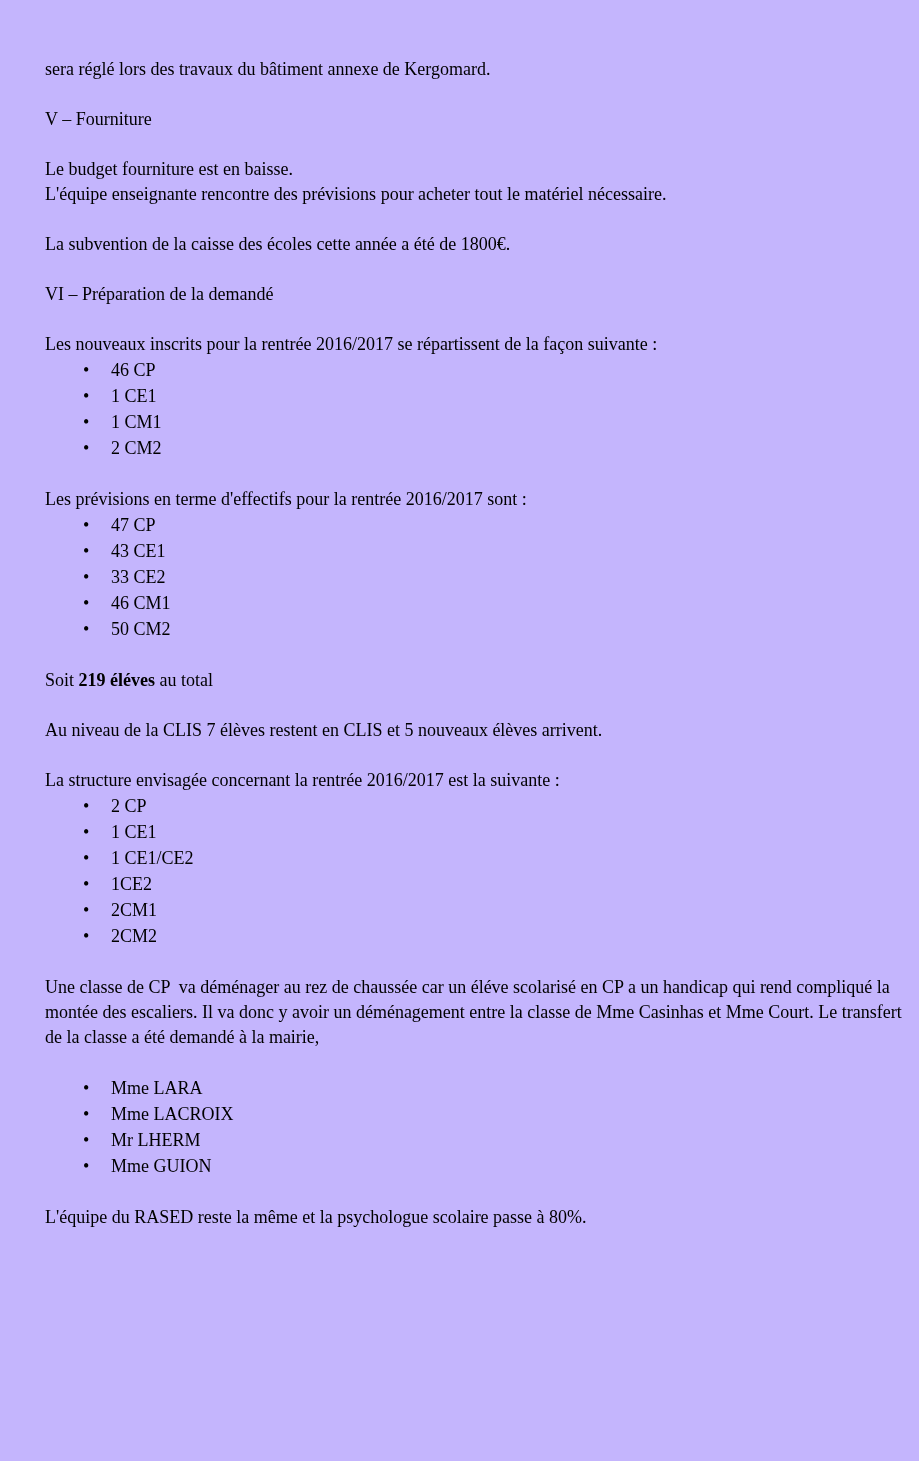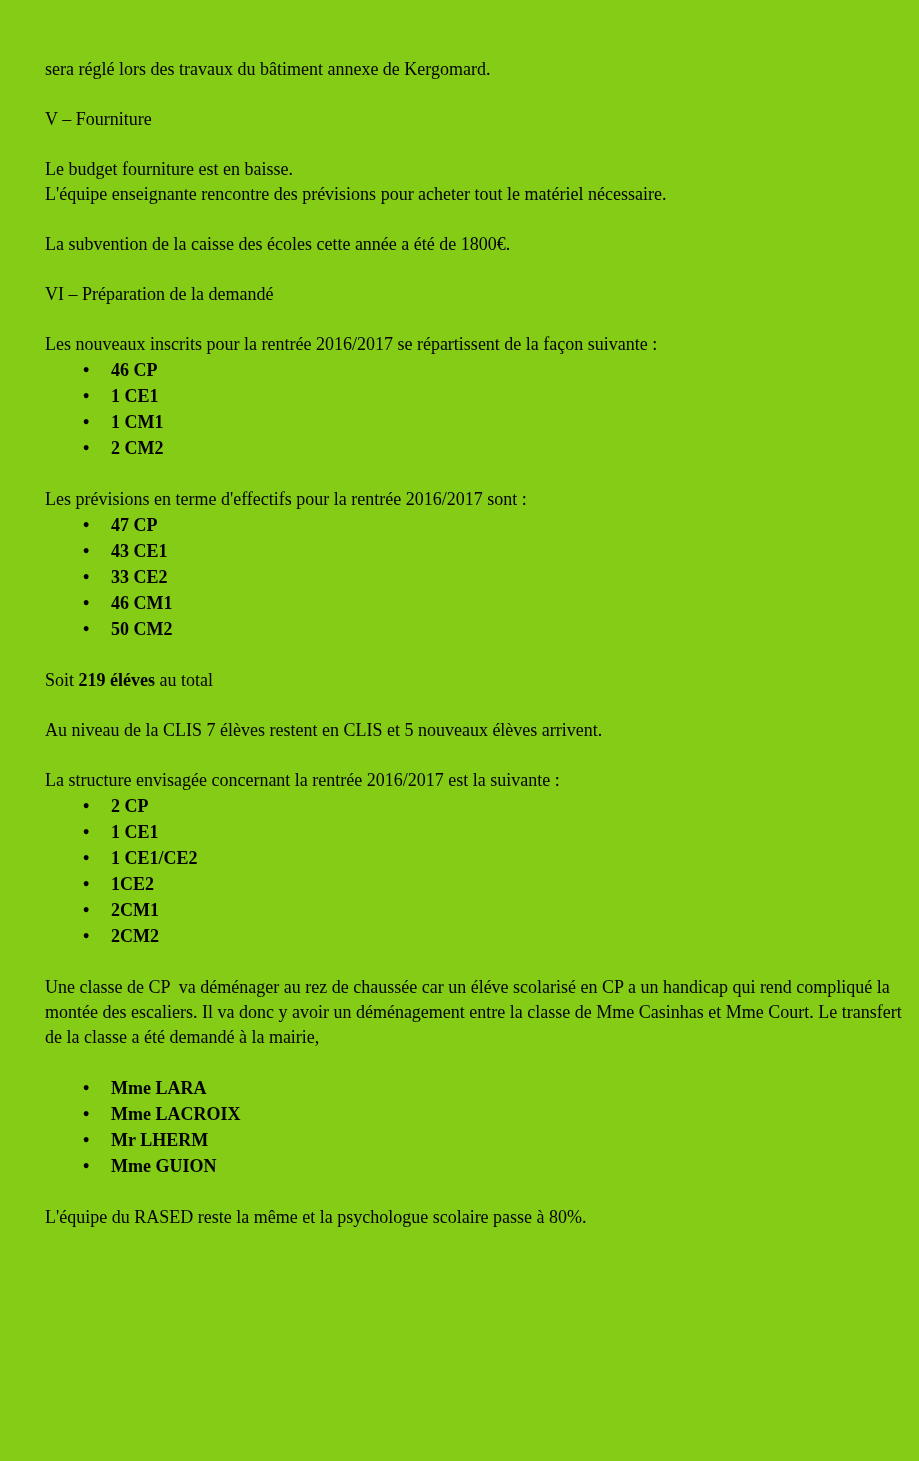--- a/index.html
+++ b/index.html
@@ -4,21 +4,21 @@
 <style>
   html, body {
     margin: 0;
     padding: 0;
     background: #ffffff;
   }
   .page {
     position: relative;
     width: 919px;
     height: 1461px;
-    background: #84cc16;
+    background: #c4b5fd;
     color: #000000;
     font-family: "Liberation Serif", "DejaVu Serif", serif;
     font-size: 18px;
     line-height: 25px;
     box-sizing: border-box;
     padding: 57px 16px 0 45px;
     overflow: hidden;
   }
   .para {
     margin: 0 0 25px 0;
@@ -32,21 +32,20 @@
     font-weight: normal;
     margin: 0 0 25px 0;
   }
   .line {
     display: block;
   }
   ul.bullets {
     list-style: none;
     margin: 0 0 26px 0;
     padding: 0;
-    font-weight: bold;
   }
   ul.bullets li {
     position: relative;
     line-height: 26px;
     padding-left: 66px;
   }
   ul.bullets li::before {
     content: "\2022";
     position: absolute;
     left: 38px;

